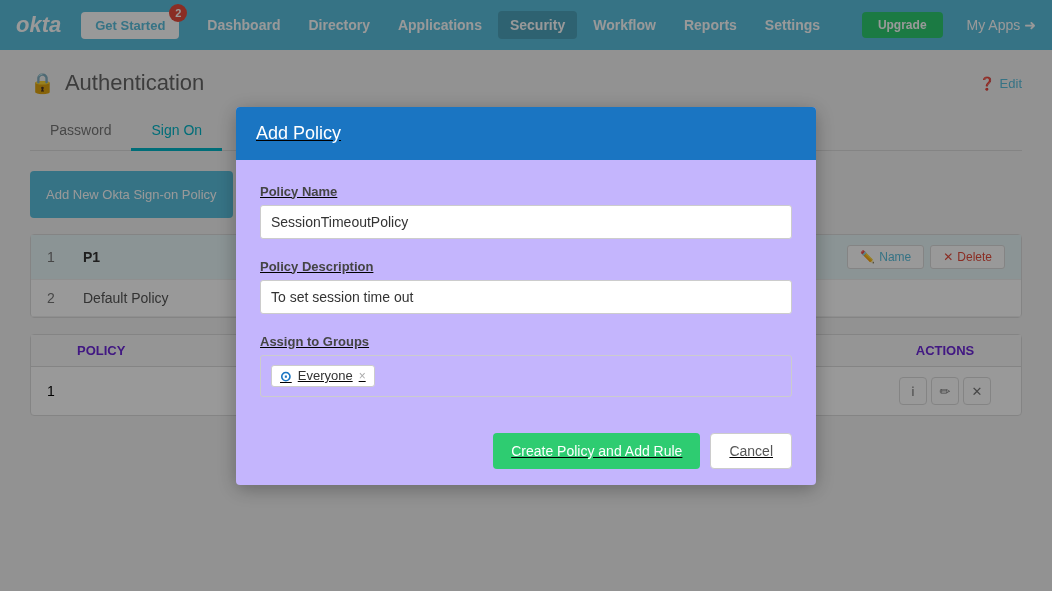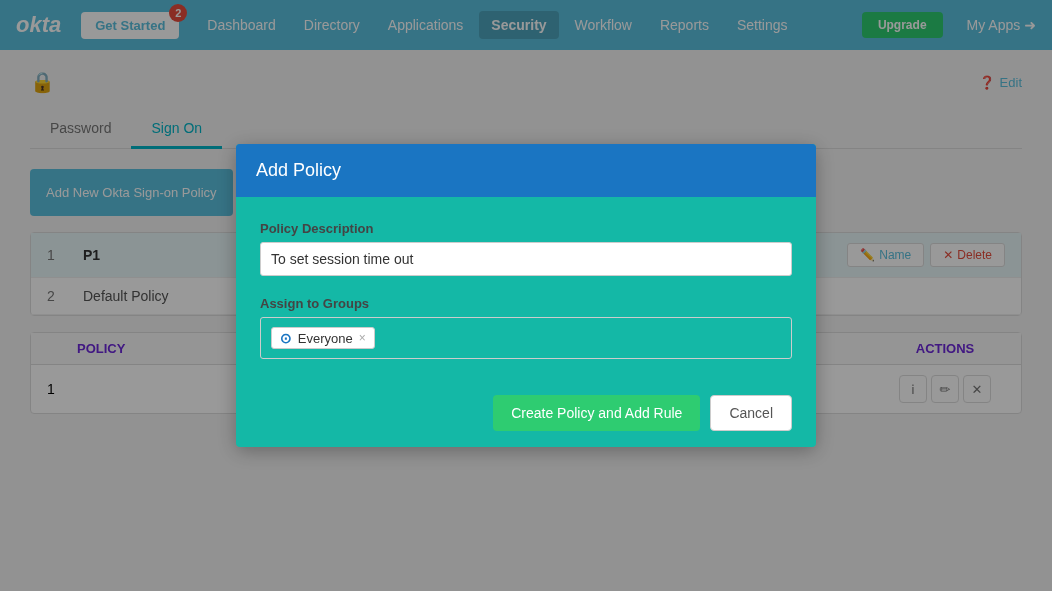--- a/index.html
+++ b/index.html
@@ -52,21 +52,21 @@
       align-items: center;
       gap: 4px;
       margin-left: 8px;
     }
     .nav-link {
       color: white;
       text-decoration: none;
       padding: 6px 12px;
       border-radius: 4px;
       font-size: 14px;
-      font-weight: 400;
+      font-weight: 700;
     }
     .nav-link.active { background: rgba(0,0,0,0.15); font-weight: 700; }
     .nav-spacer { flex: 1; }
     .upgrade-btn {
       background: #2ecc71;
       color: white;
       border: none;
       padding: 6px 16px;
       border-radius: 4px;
       font-size: 12px;
@@ -218,25 +218,26 @@
       top: 0; left: 0; right: 0; bottom: 0;
       background: rgba(0,0,0,0.4);
       z-index: 100;
       display: flex;
       align-items: center;
       justify-content: center;
     }
 
     
     .modal {
-      background: #14b8a6;
+      background: #c4b5fd;
       border-radius: 4px;
       width: 580px;
       box-shadow: 0 4px 20px rgba(0,0,0,0.3);
       overflow: hidden;
+      text-decoration: underline;
     }
     .modal-header {
       background: #1a75c2;
       color: white;
       padding: 16px 20px;
       font-size: 18px;
       font-weight: 400;
     }
     .modal-body {
       padding: 24px 24px 0;
@@ -343,20 +344,21 @@
   <div class="my-apps">
     <span>My Apps</span>
     <span>➜</span>
   </div>
 </nav>
 
 <div class="page-content">
   <div class="page-header">
     <div class="page-title">
       <span class="lock-icon">🔒</span>
+      <span>Authentication</span>
     </div>
     <a class="help-link">
       <span>❓</span>
       <span>Edit</span>
     </a>
   </div>
 
   <div class="tabs">
     <div class="tab">Password</div>
     <div class="tab active">Sign On</div>
@@ -414,20 +416,24 @@
   </div>
 </div>
 
 <div class="overlay">
   <div class="modal">
     <div class="modal-header">
       <span>Add Policy</span>
     </div>
     <div class="modal-body">
       <div class="form-group">
+        <label class="form-label">Policy Name</label>
+        <input class="form-input" type="text" value="SessionTimeoutPolicy" style="">
+      </div>
+      <div class="form-group">
         <label class="form-label">Policy Description</label>
         <input class="form-input" type="text" value="To set session time out" style="">
       </div>
       <div class="form-group">
         <label class="form-label">Assign to Groups</label>
         <div class="groups-input">
           <span class="group-tag">
             <span class="group-tag-icon">⊙</span>
             <span>Everyone</span>
             <span class="group-tag-x">×</span>

